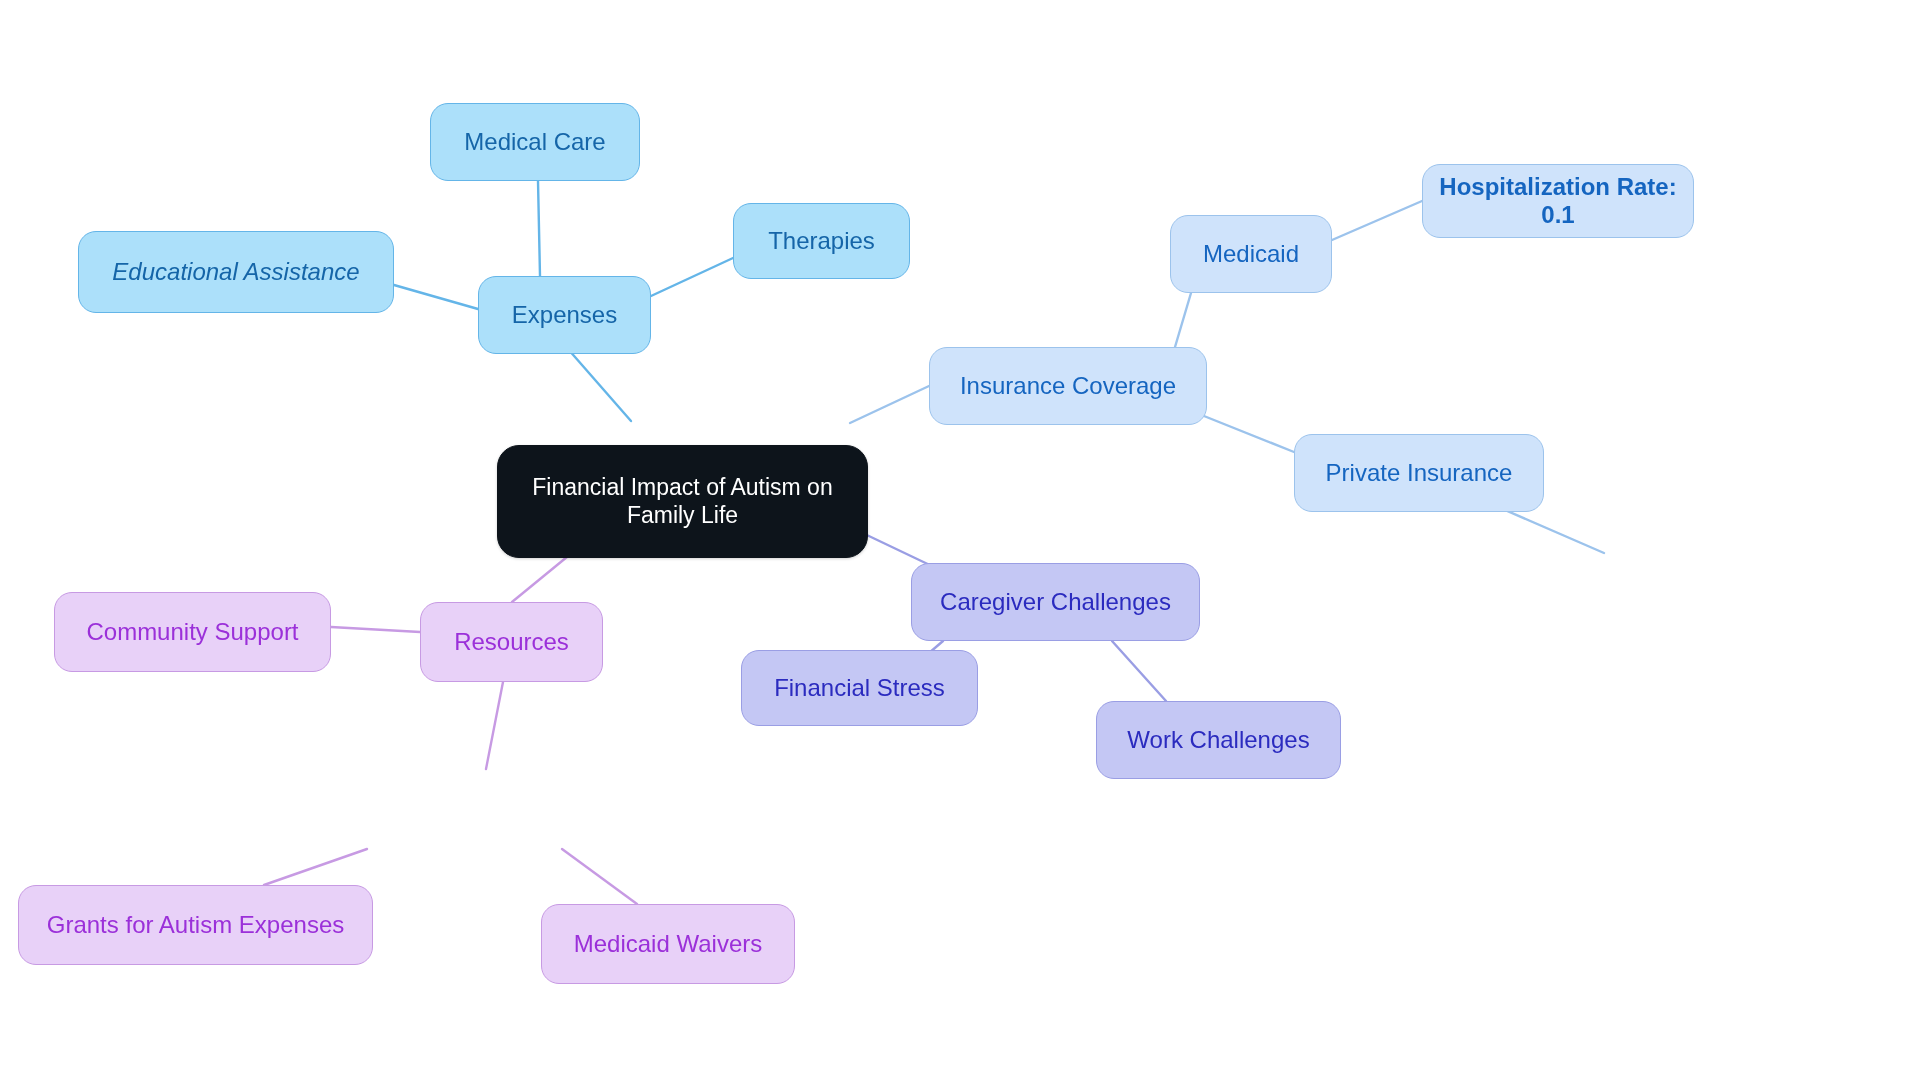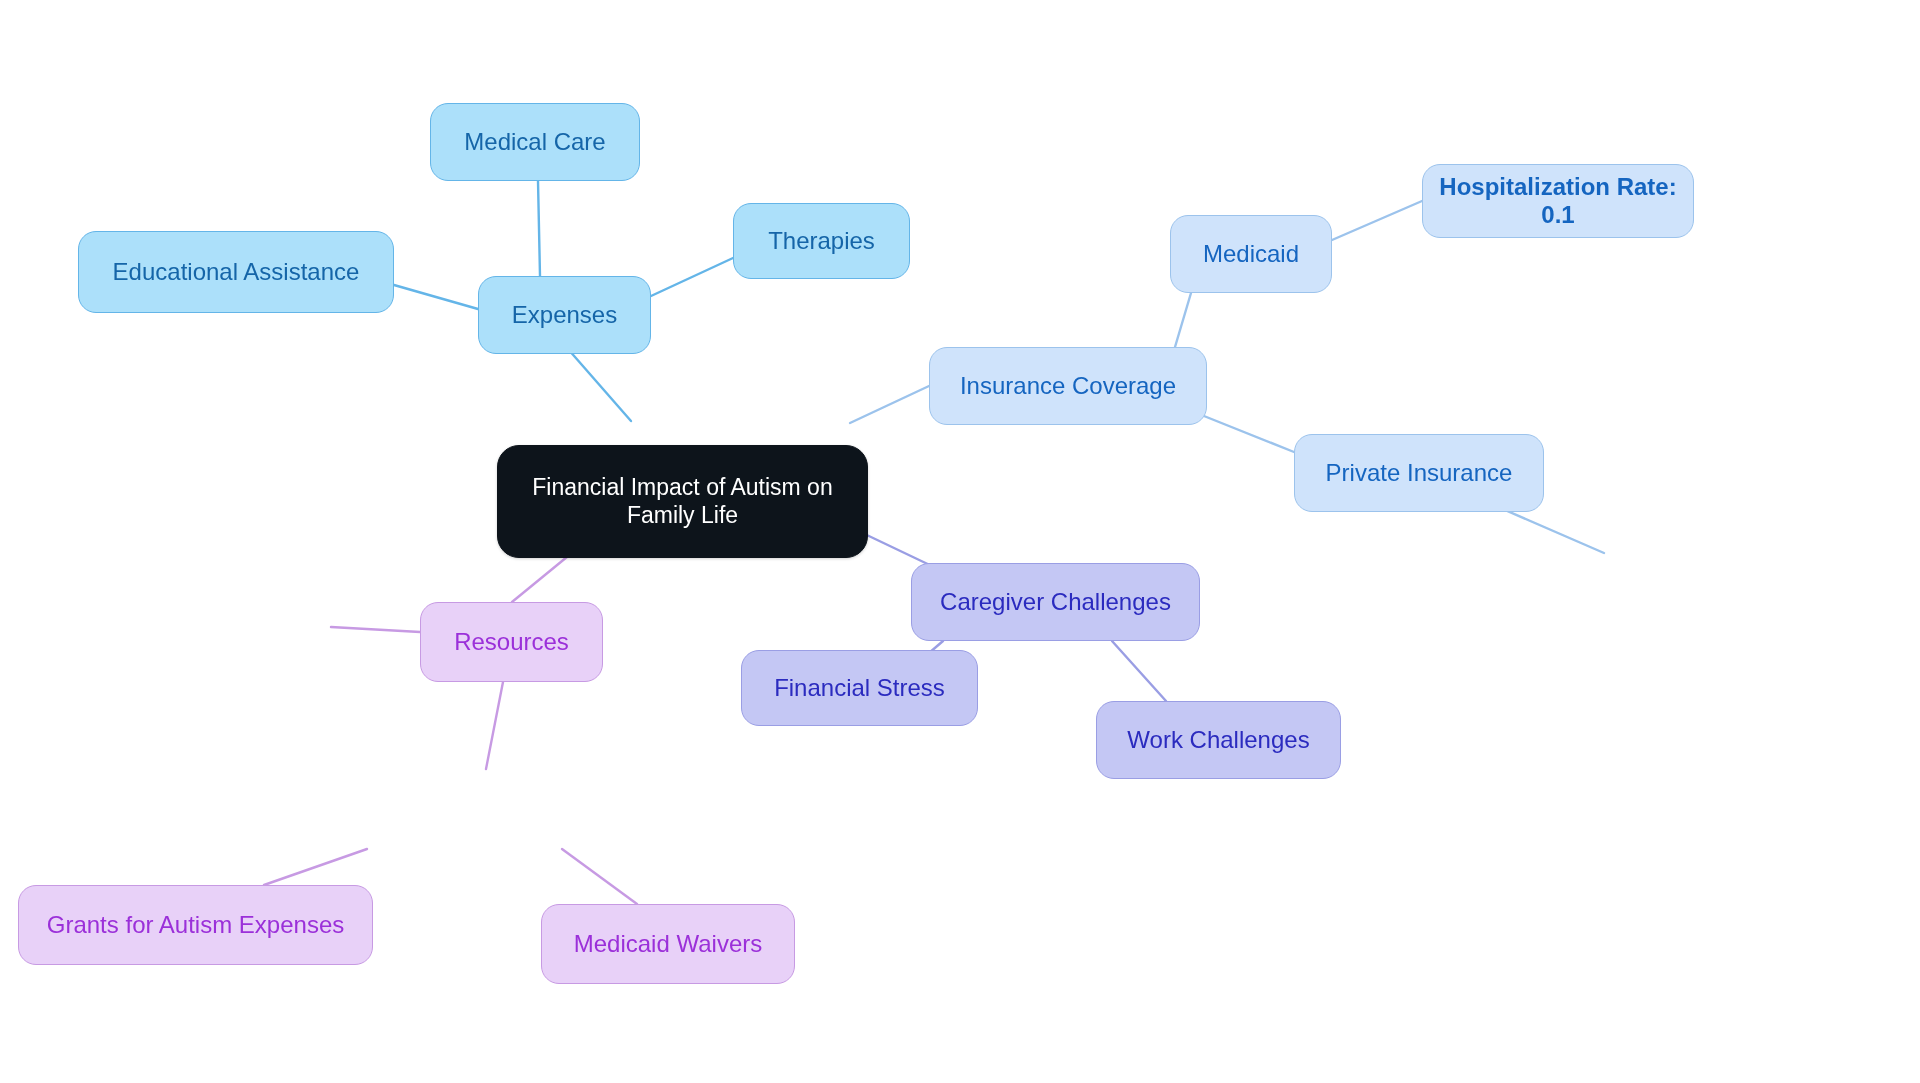--- a/index.html
+++ b/index.html
@@ -85,25 +85,26 @@
       <line x1="595" y1="534" x2="512" y2="602" stroke="#c79ae3" stroke-width="2.4" stroke-linecap="round"></line>
       <line x1="420" y1="632" x2="331" y2="627" stroke="#c79ae3" stroke-width="2.4" stroke-linecap="round"></line>
       <line x1="503" y1="682" x2="486" y2="769" stroke="#c79ae3" stroke-width="2.4" stroke-linecap="round"></line>
       <line x1="367" y1="849" x2="264" y2="885" stroke="#c79ae3" stroke-width="2.4" stroke-linecap="round"></line>
       <line x1="562" y1="849" x2="637" y2="904" stroke="#c79ae3" stroke-width="2.4" stroke-linecap="round"></line>
     </svg>
 <div class="node root" style="left: 479px; top: 445px; width: 371px; height: 113px; margin-left: 18px;">Financial Impact of Autism on
 Family Life</div>
     <div class="node blue" style="left: 478px; top: 276px; width: 173px; height: 78px;">Expenses</div>
     <div class="node blue" style="left: 430px; top: 103px; width: 210px; height: 78px;">Medical Care</div>
-    <div class="node blue" style="left: 78px; top: 231px; width: 316px; height: 82px;">Educational Assistance</div>
+    <div class="node blue" style="left: 78px; top: 231px; width: 316px; height: 82px; font-style: italic;">Educational Assistance</div>
     <div class="node blue" style="left: 733px; top: 203px; width: 177px; height: 76px;">Therapies</div>
     <div class="node lightblue" style="left: 929px; top: 347px; width: 278px; height: 78px;">Insurance Coverage</div>
     <div class="node lightblue" style="left: 1170px; top: 215px; width: 162px; height: 78px;">Medicaid</div>
     <div class="node lightblue" style="left: 1422px; top: 164px; width: 272px; height: 74px; font-weight: bold;">Hospitalization Rate: 0.1</div>
     <div class="node lightblue" style="left: 1294px; top: 434px; width: 250px; height: 78px;">Private Insurance</div>
     <div class="node periwinkle" style="left: 911px; top: 563px; width: 289px; height: 78px;">Caregiver Challenges</div>
     <div class="node periwinkle" style="left: 741px; top: 650px; width: 237px; height: 76px;">Financial Stress</div>
     <div class="node periwinkle" style="left: 1096px; top: 701px; width: 245px; height: 78px;">Work Challenges</div>
     <div class="node lilac" style="left: 420px; top: 602px; width: 183px; height: 80px;">Resources</div>
+    <div class="node lilac" style="left: 54px; top: 592px; width: 277px; height: 80px;">Community Support</div>
     <div class="node lilac" style="left: 18px; top: 885px; width: 355px; height: 80px;">Grants for Autism Expenses</div>
     <div class="node lilac" style="left: 541px; top: 904px; width: 254px; height: 80px;">Medicaid Waivers</div>
   </div>
 
 </body></html>

